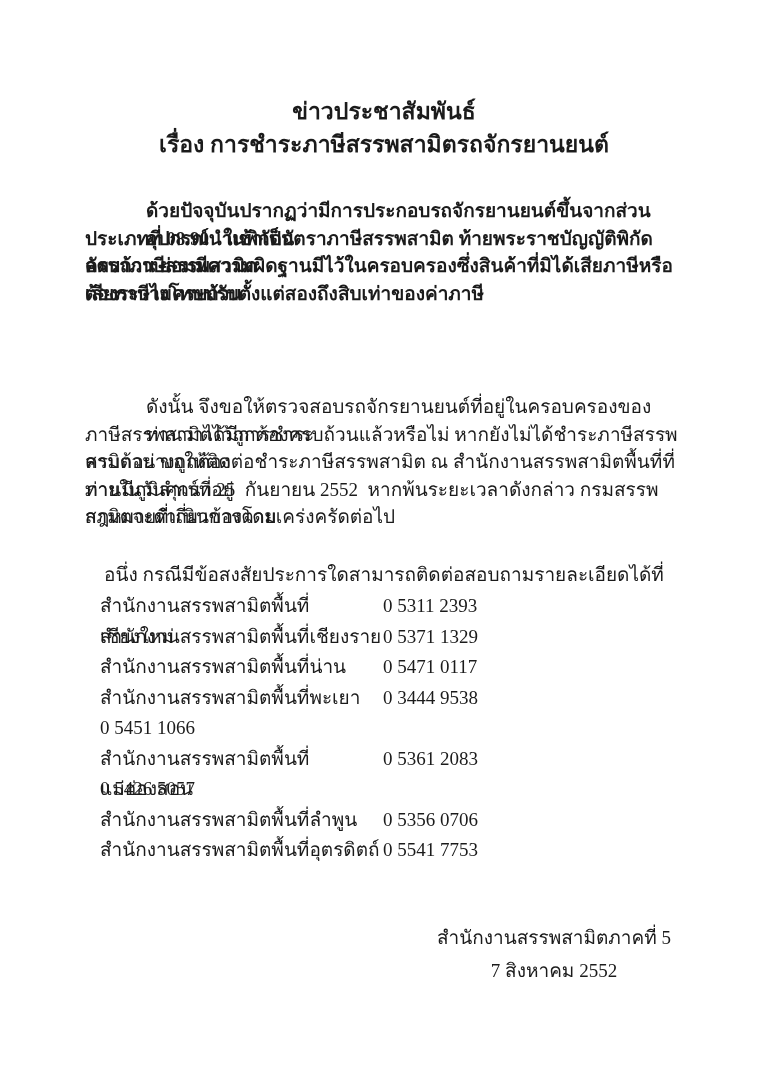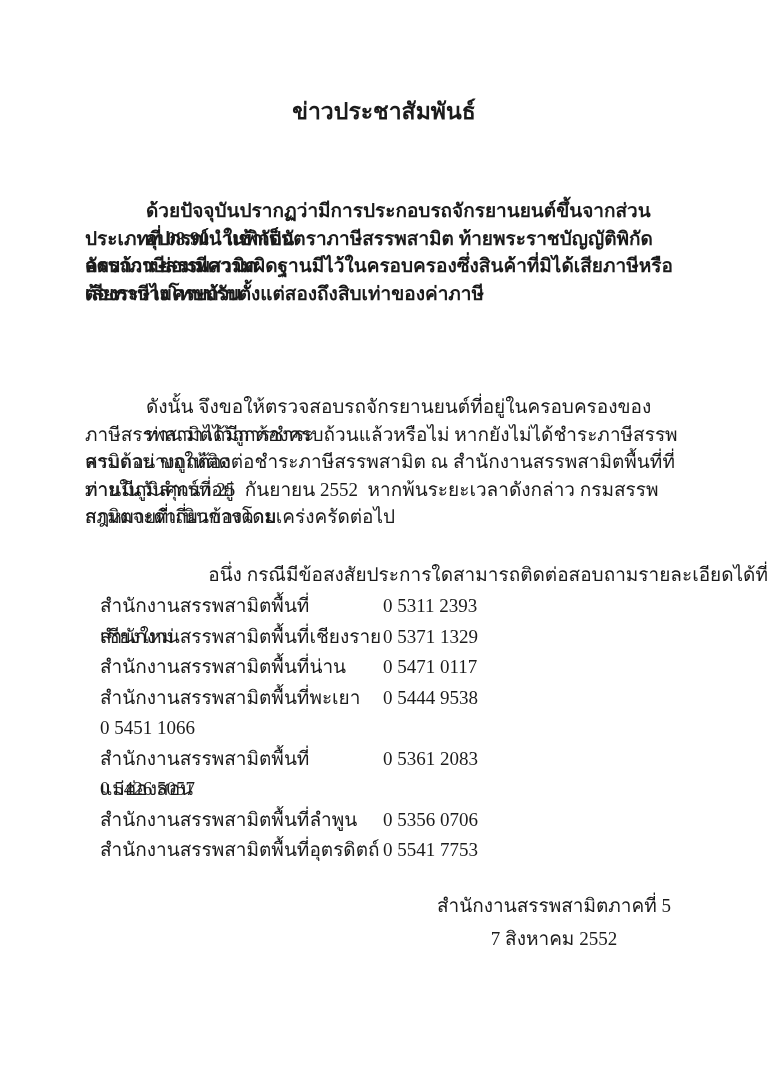--- a/index.html
+++ b/index.html
@@ -44,21 +44,21 @@
     white-space: pre-wrap;
   }
   .para .line.indent {
     padding-left: 61px;
   }
   .contact-intro {
     position: absolute;
     top: 560px;
     left: 0;
     right: 0;
-    text-align: right;
+    text-align: center;
     font-size: 19px;
     line-height: 28px;
     white-space: pre-wrap;
   }
   .offices {
     position: absolute;
     top: 590px;
     left: 100px;
     width: 600px;
     font-size: 19px;
@@ -70,39 +70,40 @@
   }
   .office-name {
     width: 283px;
     white-space: pre-wrap;
   }
   .office-phone {
     white-space: pre-wrap;
   }
   .signature {
     position: absolute;
-    top: 888px;
+    top: 920px;
     left: 418px;
     width: 272px;
     text-align: center;
     font-size: 19px;
   }
   .signature .sig-line {
     line-height: 33px;
     height: 33px;
     white-space: pre-wrap;
   }
 </style>
 </head>
 <body>
 
 <div class="page">
 
   <div class="title-block">
     <div class="title-line">ข่าวประชาสัมพันธ์</div>
+    <div class="title-line">เรื่อง การชำระภาษีสรรพสามิตรถจักรยานยนต์</div>
   </div>
 
   <div class="para para-1">
     <div class="line indent">ด้วยปัจจุบันปรากฏว่ามีการประกอบรถจักรยานยนต์ขึ้นจากส่วนอุปกรณ์นำเข้าเป็น</div>
     <div class="line">ประเภทที่ 08.90   ในพิกัดอัตราภาษีสรรพสามิต ท้ายพระราชบัญญัติพิกัดอัตราภาษีสรรพสามิต</div>
     <div class="line">ครบถ้วน ย่อมมีความผิดฐานมีไว้ในครอบครองซึ่งสินค้าที่มิได้เสียภาษีหรือเสียภาษีไม่ครบถ้วน</div>
     <div class="line">ต้องระวางโทษปรับตั้งแต่สองถึงสิบเท่าของค่าภาษี</div>
   </div>
 
   <div class="para para-2">
@@ -123,21 +124,21 @@
     <div class="office-row">
       <span class="office-name">สำนักงานสรรพสามิตพื้นที่เชียงราย</span>
       <span class="office-phone">0 5371 1329</span>
     </div>
     <div class="office-row">
       <span class="office-name">สำนักงานสรรพสามิตพื้นที่น่าน</span>
       <span class="office-phone">0 5471 0117</span>
     </div>
     <div class="office-row">
       <span class="office-name">สำนักงานสรรพสามิตพื้นที่พะเยา</span>
-      <span class="office-phone">0 5444 9538</span>
+      <span class="office-phone">0 3444 9538</span>
     </div>
     <div class="office-row">
       <span class="office-phone">0 5451 1066</span>
     </div>
     <div class="office-row">
       <span class="office-name">สำนักงานสรรพสามิตพื้นที่แม่ฮ่องสอน</span>
       <span class="office-phone">0 5361 2083</span>
     </div>
     <div class="office-row">
       <span class="office-phone">0 5426 5057</span>

